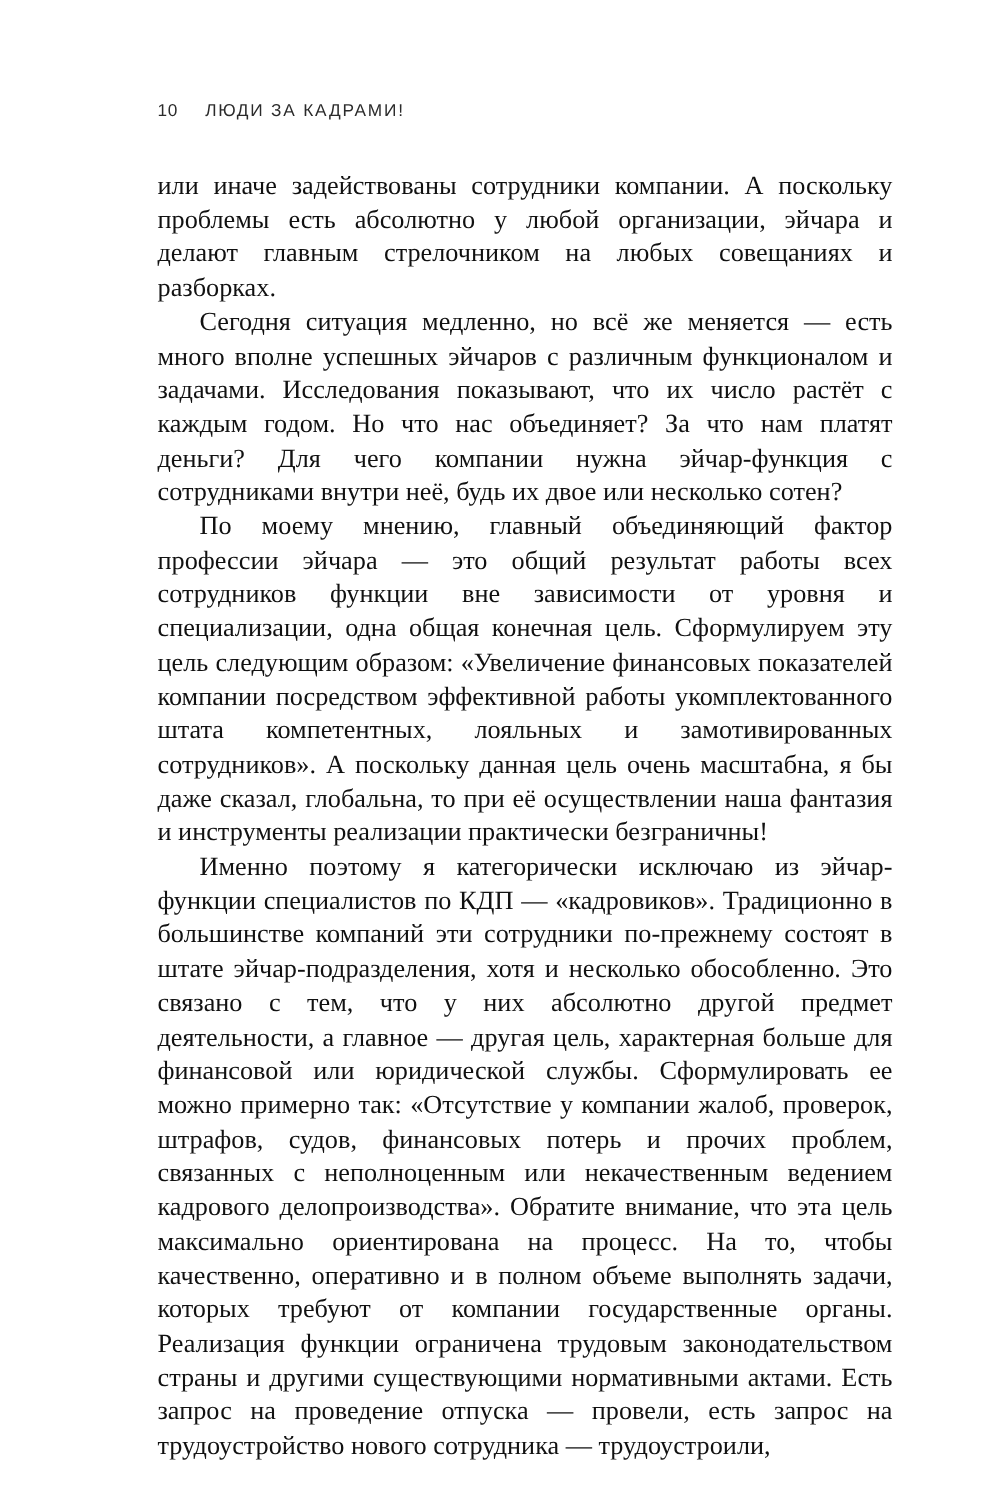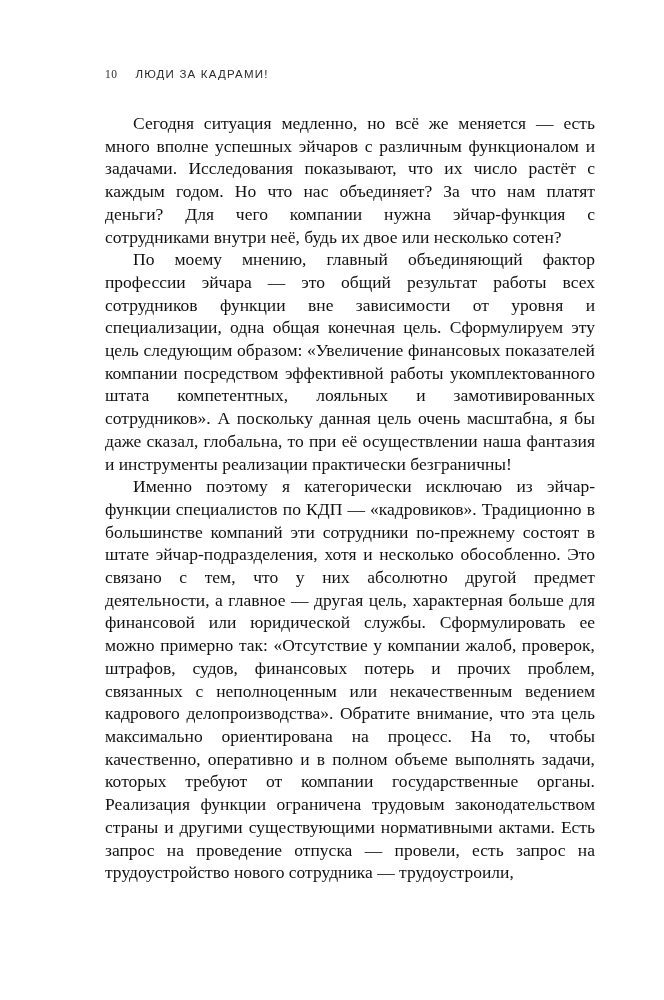--- a/index.html
+++ b/index.html
@@ -25,21 +25,20 @@
     display: flex;
     align-items: baseline;
     gap: 18px;
     font-family: "Liberation Sans", "DejaVu Sans", sans-serif;
     font-size: 11.5px;
     letter-spacing: 1.2px;
     color: #2b2b2b;
   }
   .running-head .page-number {
     letter-spacing: 0.5px;
-    font-family: Liberation Serif, serif;
   }
   .body-text {
     position: absolute;
     top: 112px;
     left: 105px;
     width: 490px;
     font-size: 17.5px;
     line-height: 22.7px;
     text-align: justify;
     color: #111111;
@@ -59,18 +58,19 @@
 <body>
 
 <div class="page">
 
   <div class="running-head">
     <span class="page-number">10</span>
     <span class="running-title">ЛЮДИ ЗА КАДРАМИ!</span>
   </div>
 
   <div class="body-text">
+      <p class="no-indent">или иначе задействованы сотрудники компании. А поскольку проблемы есть абсолютно у любой организации, эйчара и делают главным стрелочником на любых совещаниях и разборках.</p>
       <p>Сегодня ситуация медленно, но всё же меняется — есть много вполне успешных эйчаров с различным функционалом и задачами. Исследования показывают, что их число растёт с каждым годом. Но что нас объединяет? За что нам платят деньги? Для чего компании нужна эйчар-функция с сотрудниками внутри неё, будь их двое или несколько сотен?</p>
       <p>По моему мнению, главный объединяющий фактор профессии эйчара — это общий результат работы всех сотрудников функции вне зависимости от уровня и специализации, одна общая конечная цель. Сформулируем эту цель следующим образом: «Увеличение финансовых показателей компании посредством эффективной работы укомплектованного штата компетентных, лояльных и замотивированных сотрудников». А поскольку данная цель очень масштабна, я бы даже сказал, глобальна, то при её осуществлении наша фантазия и инструменты реализации практически безграничны!</p>
       <p>Именно поэтому я категорически исключаю из эйчар-функции специалистов по КДП — «кадровиков». Традиционно в большинстве компаний эти сотрудники по-прежнему состоят в штате эйчар-подразделения, хотя и несколько обособленно. Это связано с тем, что у них абсолютно другой предмет деятельности, а главное — другая цель, характерная больше для финансовой или юридической службы. Сформулировать ее можно примерно так: «Отсутствие у компании жалоб, проверок, штрафов, судов, финансовых потерь и прочих проблем, связанных с неполноценным или некачественным ведением кадрового делопроизводства». Обратите внимание, что эта цель максимально ориентирована на процесс. На то, чтобы качественно, оперативно и в полном объеме выполнять задачи, которых требуют от компании государственные органы. Реализация функции ограничена трудовым законодательством страны и другими существующими нормативными актами. Есть запрос на проведение отпуска — провели, есть запрос на трудоустройство нового сотрудника — трудоустроили,</p>
     </div>
 
 </div>
 
 </body></html>

